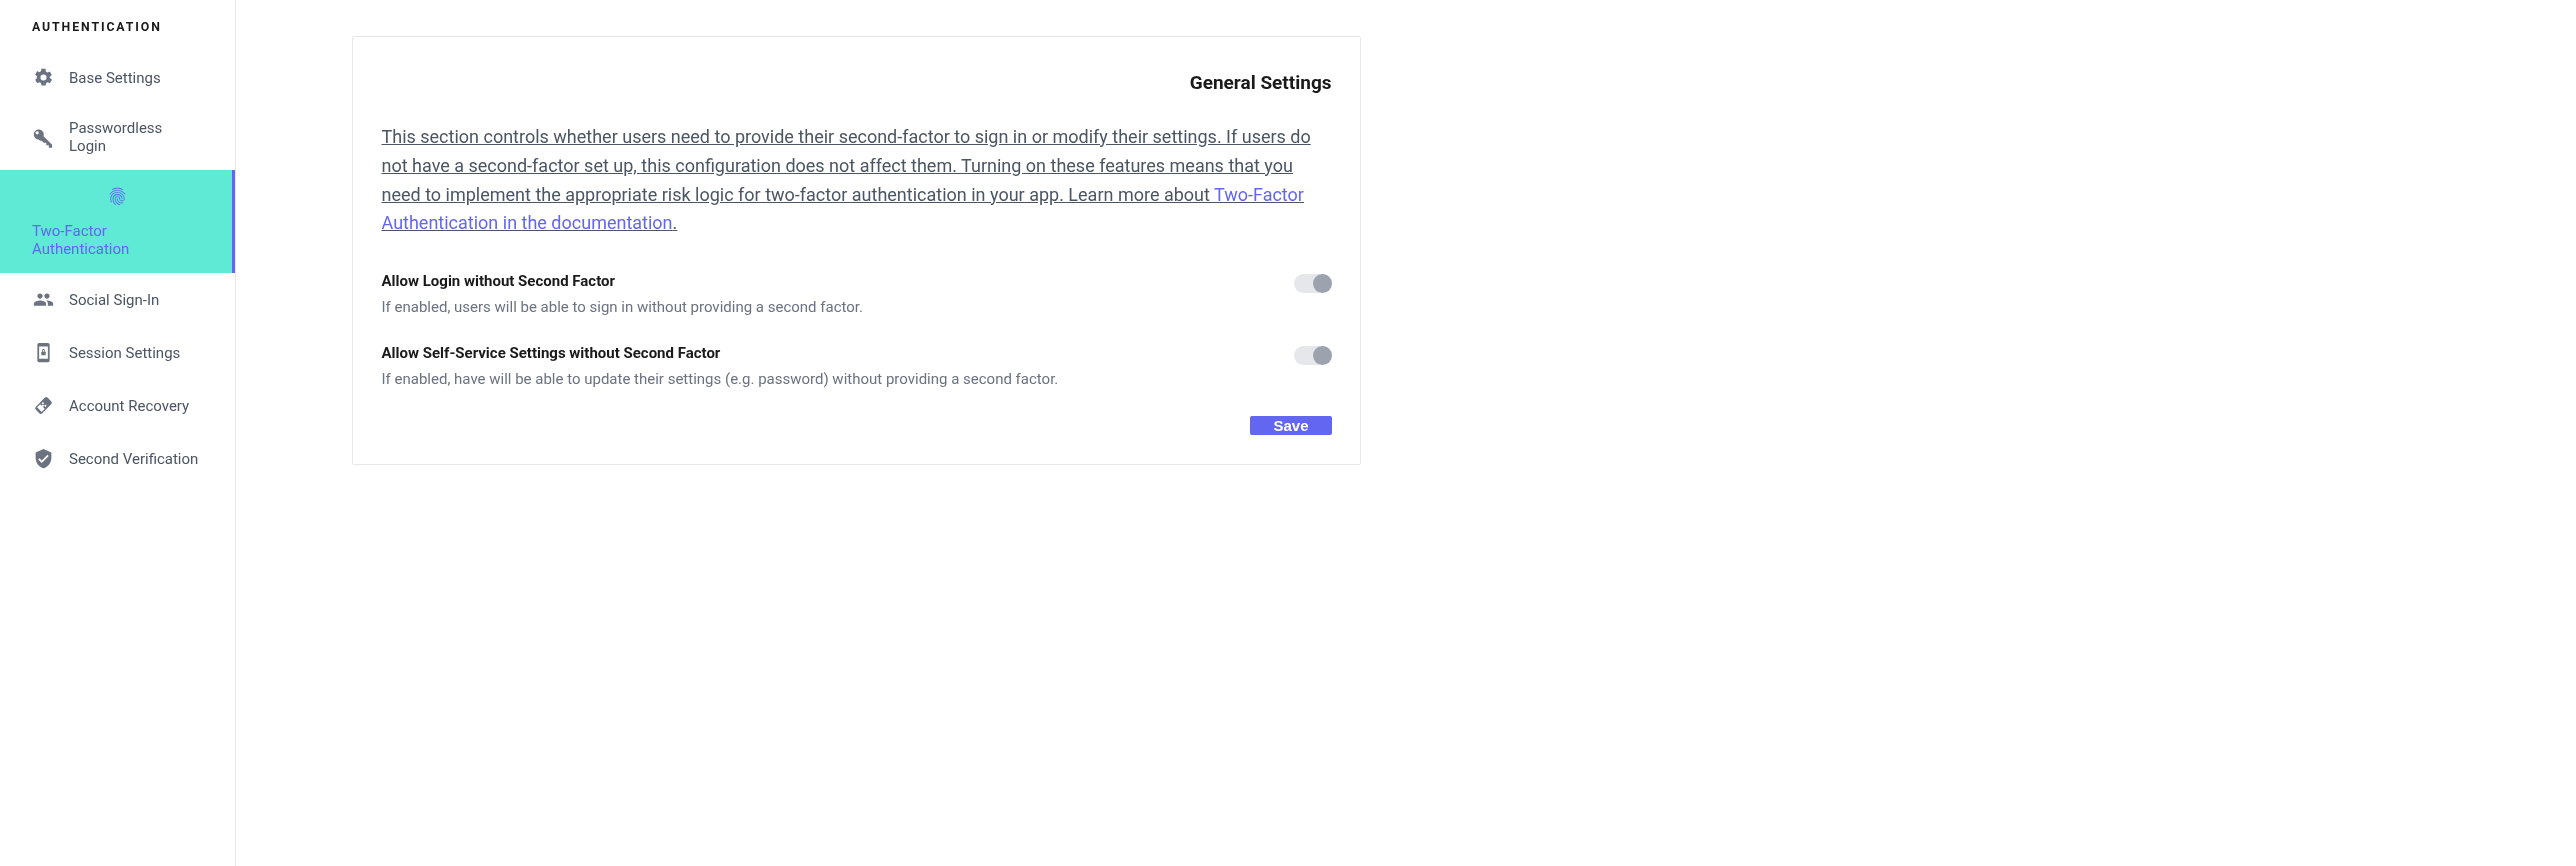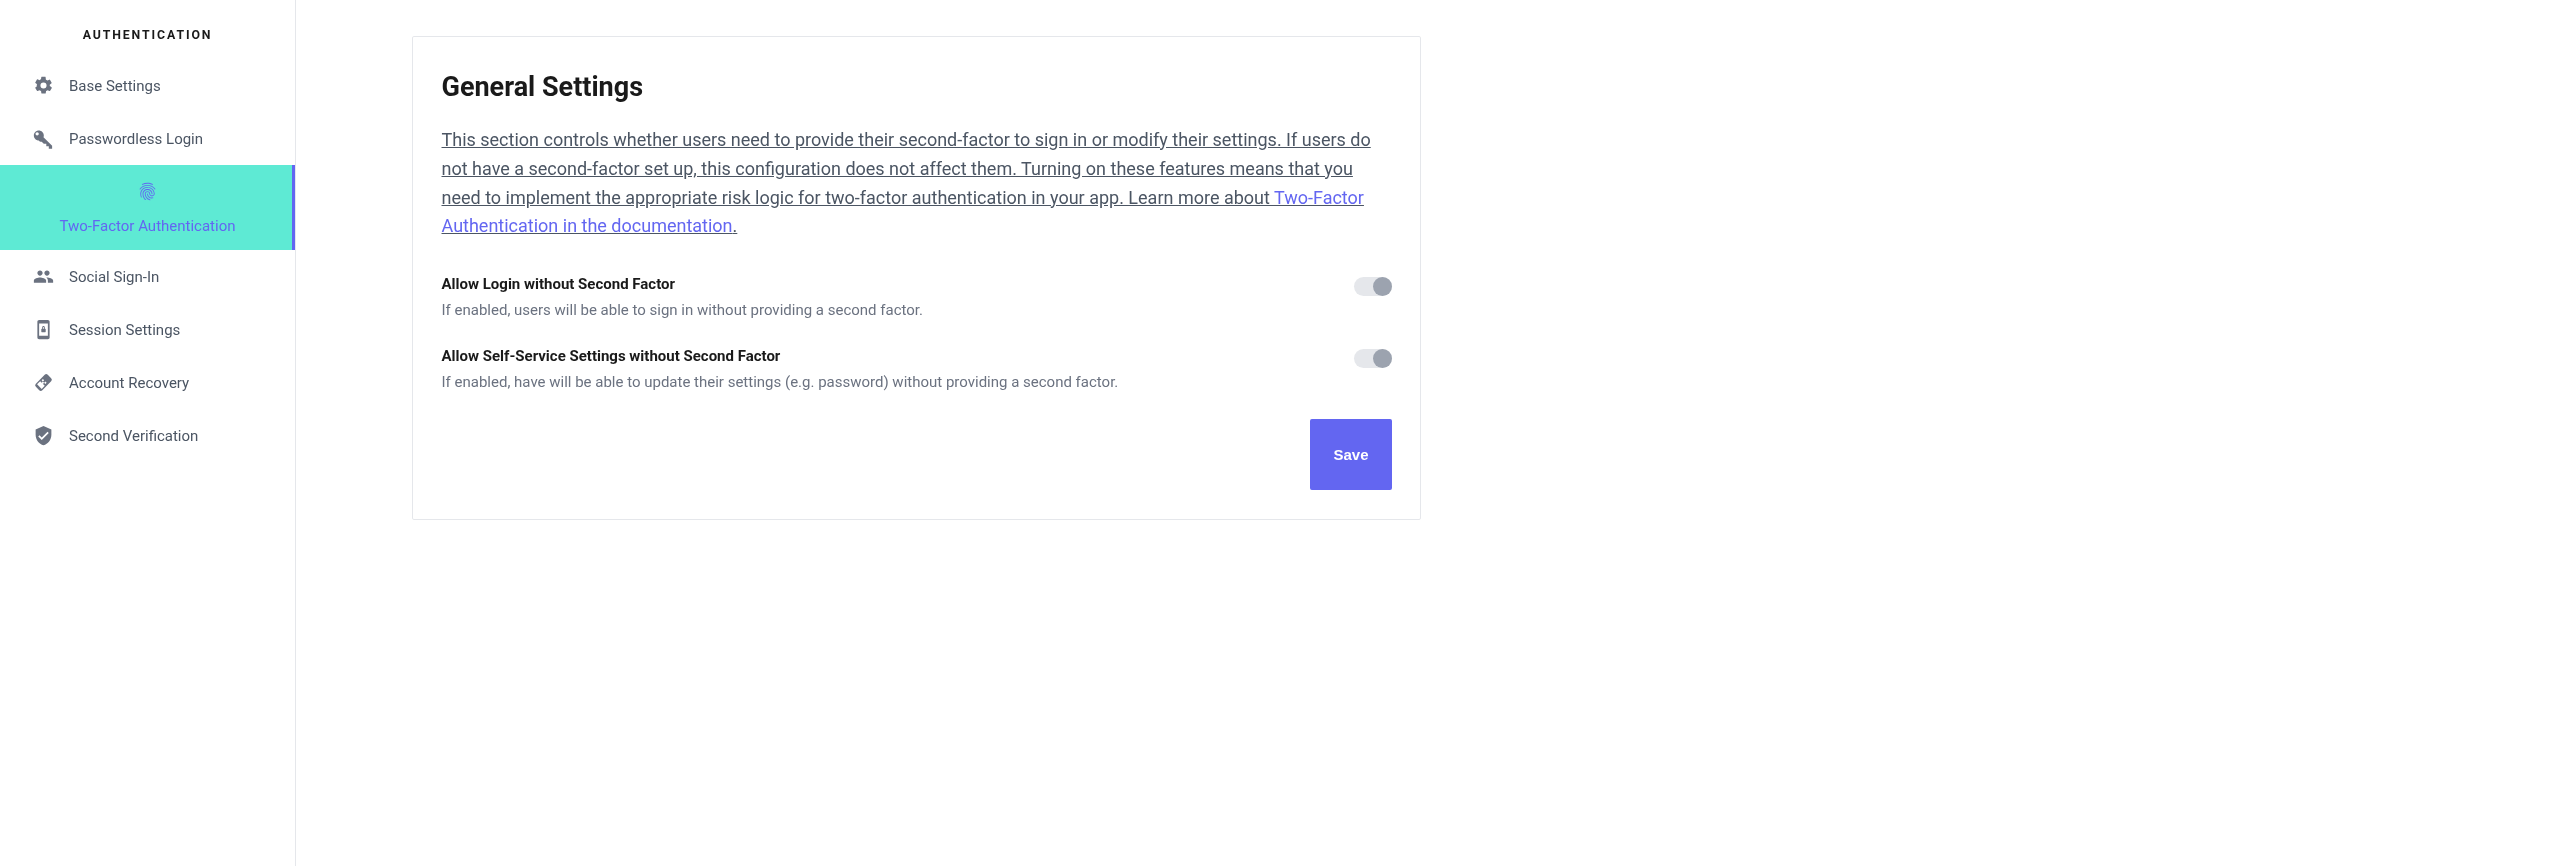--- a/index.html
+++ b/index.html
@@ -8,25 +8,24 @@
       box-sizing: border-box;
     }
     body {
       font-family: -apple-system, BlinkMacSystemFont, "Segoe UI", Roboto, Helvetica, Arial, sans-serif;
       background: #ffffff;
       color: #1a1a1a;
       display: flex;
       min-height: 100vh;
     }
     .sidebar {
-      width: 296px;
+      width: 236px;
       border-right: 0.9px solid #e5e7eb;
-      padding-top: 28px;
+      padding-top: 20px;
       flex-shrink: 0;
-      text-align: center;
     }
     .sidebar-heading {
       font-size: 12.3px;
       font-weight: 700;
       letter-spacing: 1.9px;
       color: #1a1a1a;
       padding: 0 32px 17px 32px;
     }
     .sidebar-item {
       display: flex;
@@ -72,24 +71,25 @@
       flex: 1;
       padding: 36px 46px 36px 116px;
     }
     .card {
       border: 0.9px solid #e5e7eb;
       border-radius: 1.9px;
       padding: 34px 28.5px 28.5px 28.5px;
       max-width: 1009px;
     }
     .card-title {
-      font-size: 27px;
+      font-size: 19px;
       font-weight: 700;
       color: #1a1a1a;
-      margin-bottom: 23px;
+      margin-bottom: 29px;
+      text-align: right;
     }
     .card-desc {
       font-size: 18px;
       line-height: 1.6;
       color: #4b5563;
       margin-bottom: 34px;
       text-decoration: underline;
     }
     .card-desc a {
       color: #6366f1;
@@ -136,21 +136,21 @@
     }
     .card-actions {
       display: flex;
       justify-content: flex-end;
       margin-top: 11.4px;
     }
     .btn-primary {
       background: #6366f1;
       color: #ffffff;
       border: none;
-      padding: 27px 23px;
+      padding: 1px 23px;
       font-size: 15px;
       font-weight: 600;
       cursor: pointer;
       border-radius: 1.9px;
     }
   </style>
 </head>
 <body>
 
 <nav class="sidebar">

